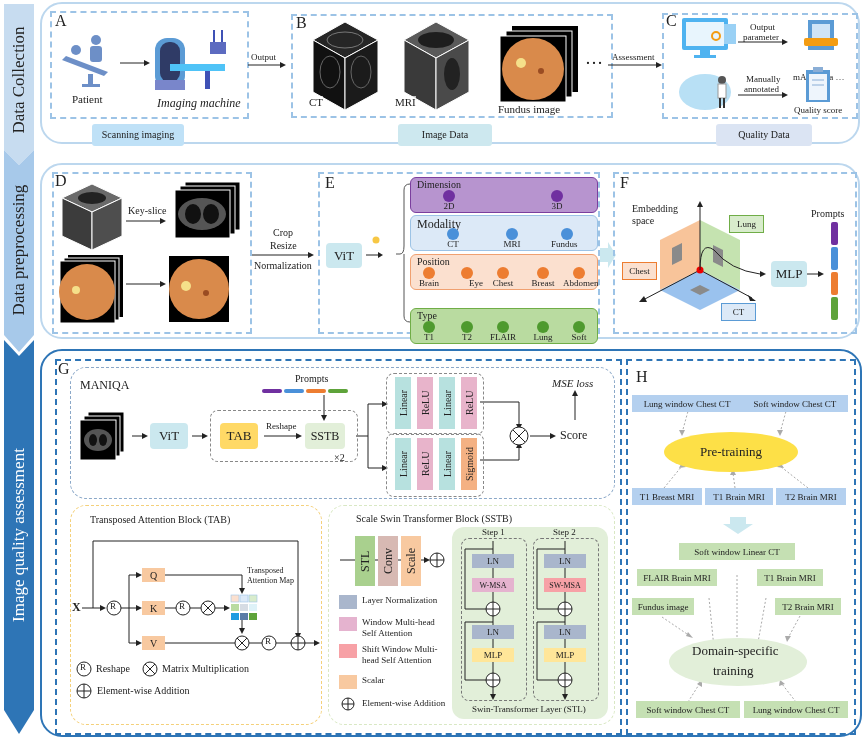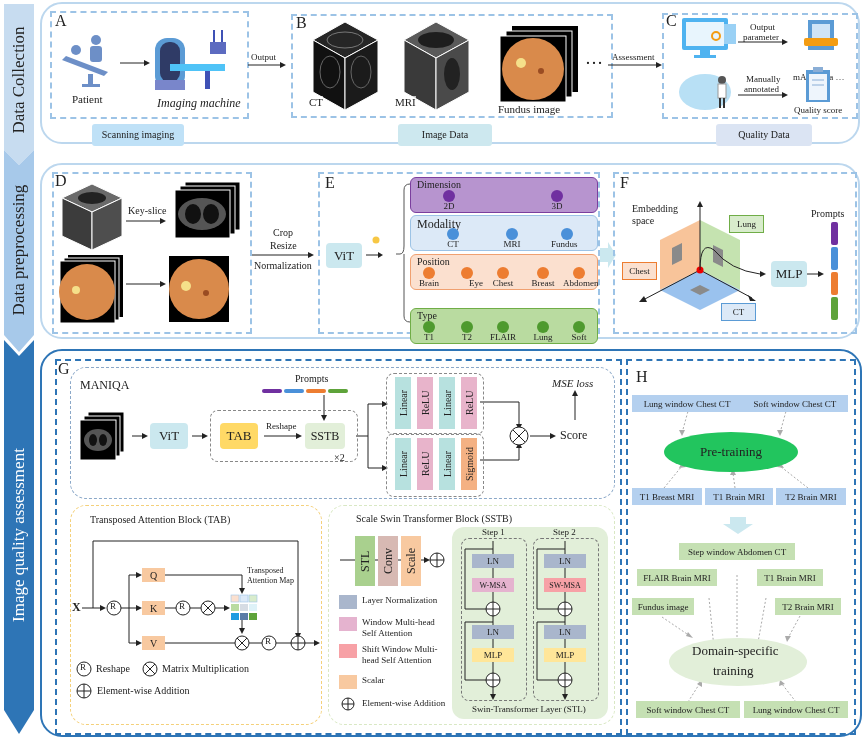--- a/index.html
+++ b/index.html
@@ -528,25 +528,25 @@
     <polygon points="754,645 757,651 760,646"></polygon>
     <polygon points="686,636 693,638 688,632"></polygon>
     <polygon points="785,636 787,642 791,636"></polygon>
     <polygon points="697,684 702,680 702,687"></polygon>
     <polygon points="779,686 780,680 785,684"></polygon>
   </g>
   <polygon points="730,517 746,517 746,524 753,524 738,534 723,524 730,524" fill="#cbe8ef"></polygon>
 </svg>
 <div class="box" style="left:632px;top:395px;width:110px;height:17px;background:#b4d0ef;font-size:9px;">Lung window Chest CT</div>
 <div class="box" style="left:742px;top:395px;width:106px;height:17px;background:#b4d0ef;font-size:9px;">Soft window Chest CT</div>
-<div class="box" style="left:664px;top:432px;width:134px;height:40px;background:#22c55e;border-radius:50%;font-size:13px;">Pre-training</div>
+<div class="box" style="left:664px;top:432px;width:134px;height:40px;background:#fde047;border-radius:50%;font-size:13px;">Pre-training</div>
 <div class="box" style="left:632px;top:488px;width:70px;height:17px;background:#b4d0ef;font-size:9px;">T1 Breast MRI</div>
 <div class="box" style="left:705px;top:488px;width:68px;height:17px;background:#b4d0ef;font-size:9px;">T1 Brain MRI</div>
 <div class="box" style="left:776px;top:488px;width:70px;height:17px;background:#b4d0ef;font-size:9px;">T2 Brain MRI</div>
-<div class="box" style="left:679px;top:543px;width:116px;height:17px;background:#c5e0b3;font-size:9px;">Step window Abdomen CT</div>
+<div class="box" style="left:679px;top:543px;width:116px;height:17px;background:#c5e0b3;font-size:9px;">Soft window Linear CT</div>
 <div class="box" style="left:637px;top:569px;width:80px;height:17px;background:#c5e0b3;font-size:9px;">FLAIR Brain MRI</div>
 <div class="box" style="left:757px;top:569px;width:66px;height:17px;background:#c5e0b3;font-size:9px;">T1 Brain MRI</div>
 <div class="box" style="left:632px;top:598px;width:62px;height:17px;background:#c5e0b3;font-size:9px;">Fundus image</div>
 <div class="box" style="left:775px;top:598px;width:66px;height:17px;background:#c5e0b3;font-size:9px;">T2 Brain MRI</div>
 <div class="abs" style="left:669px;top:638px;width:138px;height:48px;background:#e2efd9;border-radius:50%;"></div>
 <div class="lbl" style="left:692px;top:643px;font-size:13px;">Domain-specific</div>
 <div class="lbl" style="left:713px;top:663px;font-size:13px;">training</div>
 <div class="box" style="left:636px;top:701px;width:104px;height:17px;background:#c5e0b3;font-size:9px;">Soft window Chest CT</div>
 <div class="box" style="left:744px;top:701px;width:104px;height:17px;background:#c5e0b3;font-size:9px;">Lung window Chest CT</div>
 

